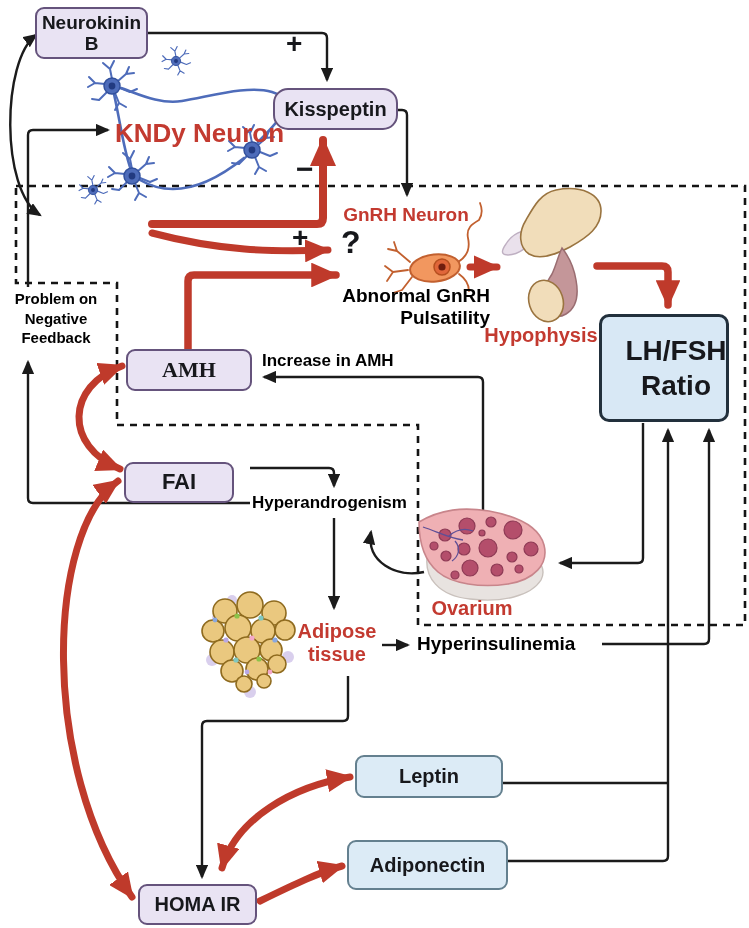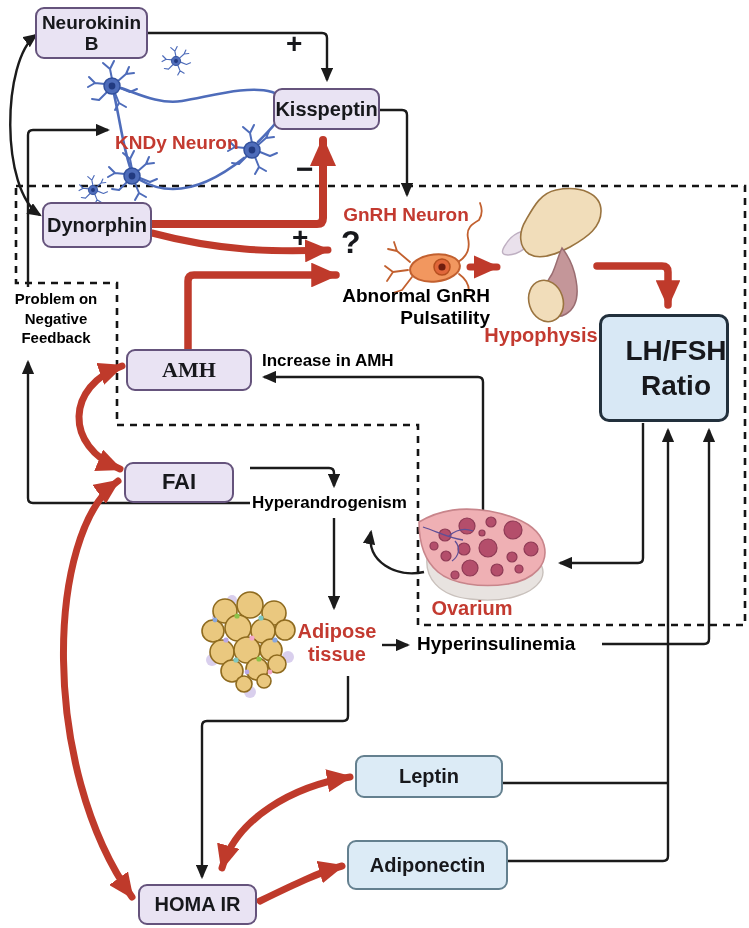--- a/index.html
+++ b/index.html
@@ -177,30 +177,29 @@
           <circle cx="236" cy="660" r="2.6" fill="#7fc8c0"></circle>
       <circle cx="259" cy="659" r="2.6" fill="#8bc34a"></circle>
           <circle cx="247" cy="672" r="2.4" fill="#b9a8e6"></circle>
       <circle cx="270" cy="672" r="2.4" fill="#f3a8c8"></circle>
           <circle cx="215" cy="620" r="2.4" fill="#8aa8e0"></circle>
     </g>
   </g>
 </svg>
 
   <div class="box purple" style="left:35px;top:7px;width:113px;height:52px;font-size:19px;">Neurokinin B</div>
-  <div class="box purple" style="left:273px;top:88px;width:107px;height:42px;font-size:20px;">Kisspeptin</div>
-  <div class="box purple" style="left:42px;top:202px;width:110px;height:46px;font-size:20px;">Dynorphin</div>
+  <div class="box purple" style="left:273px;top:88px;width:125px;height:42px;font-size:20px;border-radius:15px;">Kisspeptin</div>
   <div class="box purple" style="left:126px;top:349px;width:126px;height:42px;font-size:22px;font-family:Liberation Serif, serif;">AMH</div>
   <div class="box purple" style="left:124px;top:462px;width:110px;height:41px;font-size:22px;">FAI</div>
   <div class="box big" style="left:599px;top:314px;width:130px;height:108px;font-size:28px;line-height:1.25;">LH/FSH Ratio</div>
   <div class="box blue" style="left:355px;top:755px;width:148px;height:43px;font-size:20px;">Leptin</div>
   <div class="box blue" style="left:347px;top:840px;width:161px;height:50px;font-size:20px;">Adiponectin</div>
   <div class="box purple" style="left:138px;top:884px;width:119px;height:41px;font-size:20px;">HOMA IR</div>
 
-  <div class="lbl redtxt" style="left:115px;top:132px;font-size:19px;text-align:center;">KNDy Neuron</div>
+  <div class="lbl redtxt" style="left:115px;top:118px;font-size:26px;text-align:center;">KNDy Neuron</div>
   <div class="lbl redtxt ctr" style="left:340px;top:204px;width:132px;font-size:19px;">GnRH Neuron</div>
   <div class="lbl redtxt ctr" style="left:483px;top:324px;width:116px;font-size:20px;">Hypophysis</div>
   <div class="lbl redtxt ctr" style="left:426px;top:597px;width:92px;font-size:20px;">Ovarium</div>
   <div class="lbl redtxt ctr" style="left:296px;top:620px;width:82px;font-size:20px;">Adipose tissue</div>
 
   <div class="lbl ctr" style="left:340px;top:285px;width:150px;font-size:19px;text-align:right;">Abnormal GnRH Pulsatility</div>
   <div class="lbl ctr" style="left:4px;top:289px;width:104px;font-size:15px;line-height:1.3;">Problem on Negative Feedback</div>
   <div class="lbl" style="left:262px;top:351px;font-size:17px;">Increase in AMH</div>
   <div class="lbl" style="left:252px;top:493px;font-size:17px;">Hyperandrogenism</div>
   <div class="lbl" style="left:417px;top:633px;font-size:19px;">Hyperinsulinemia</div>

